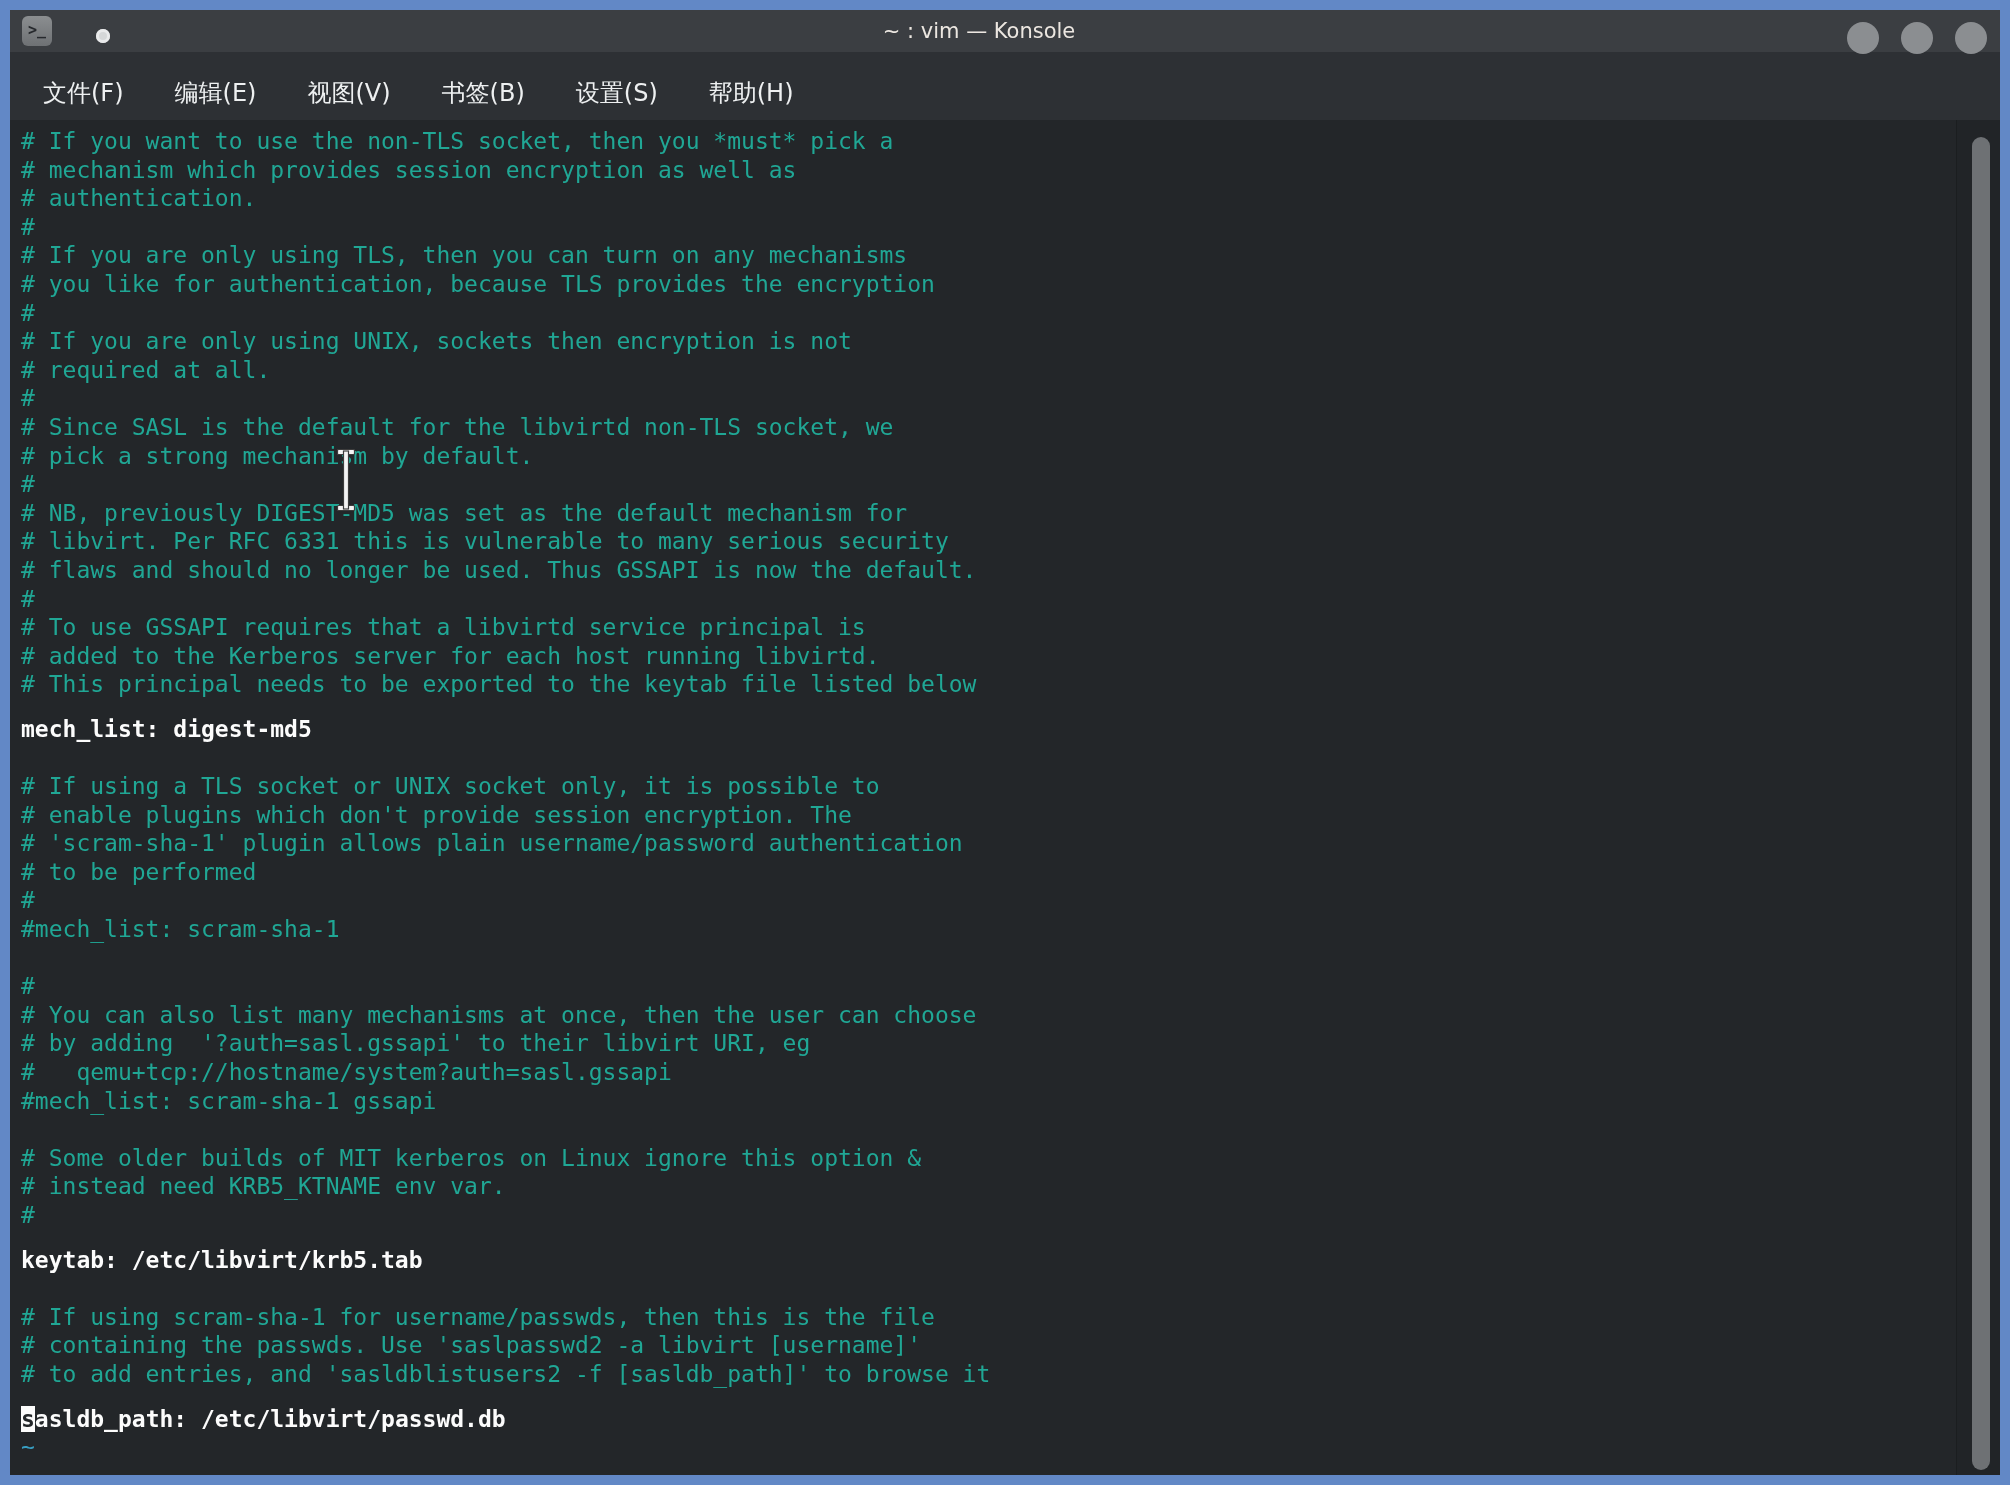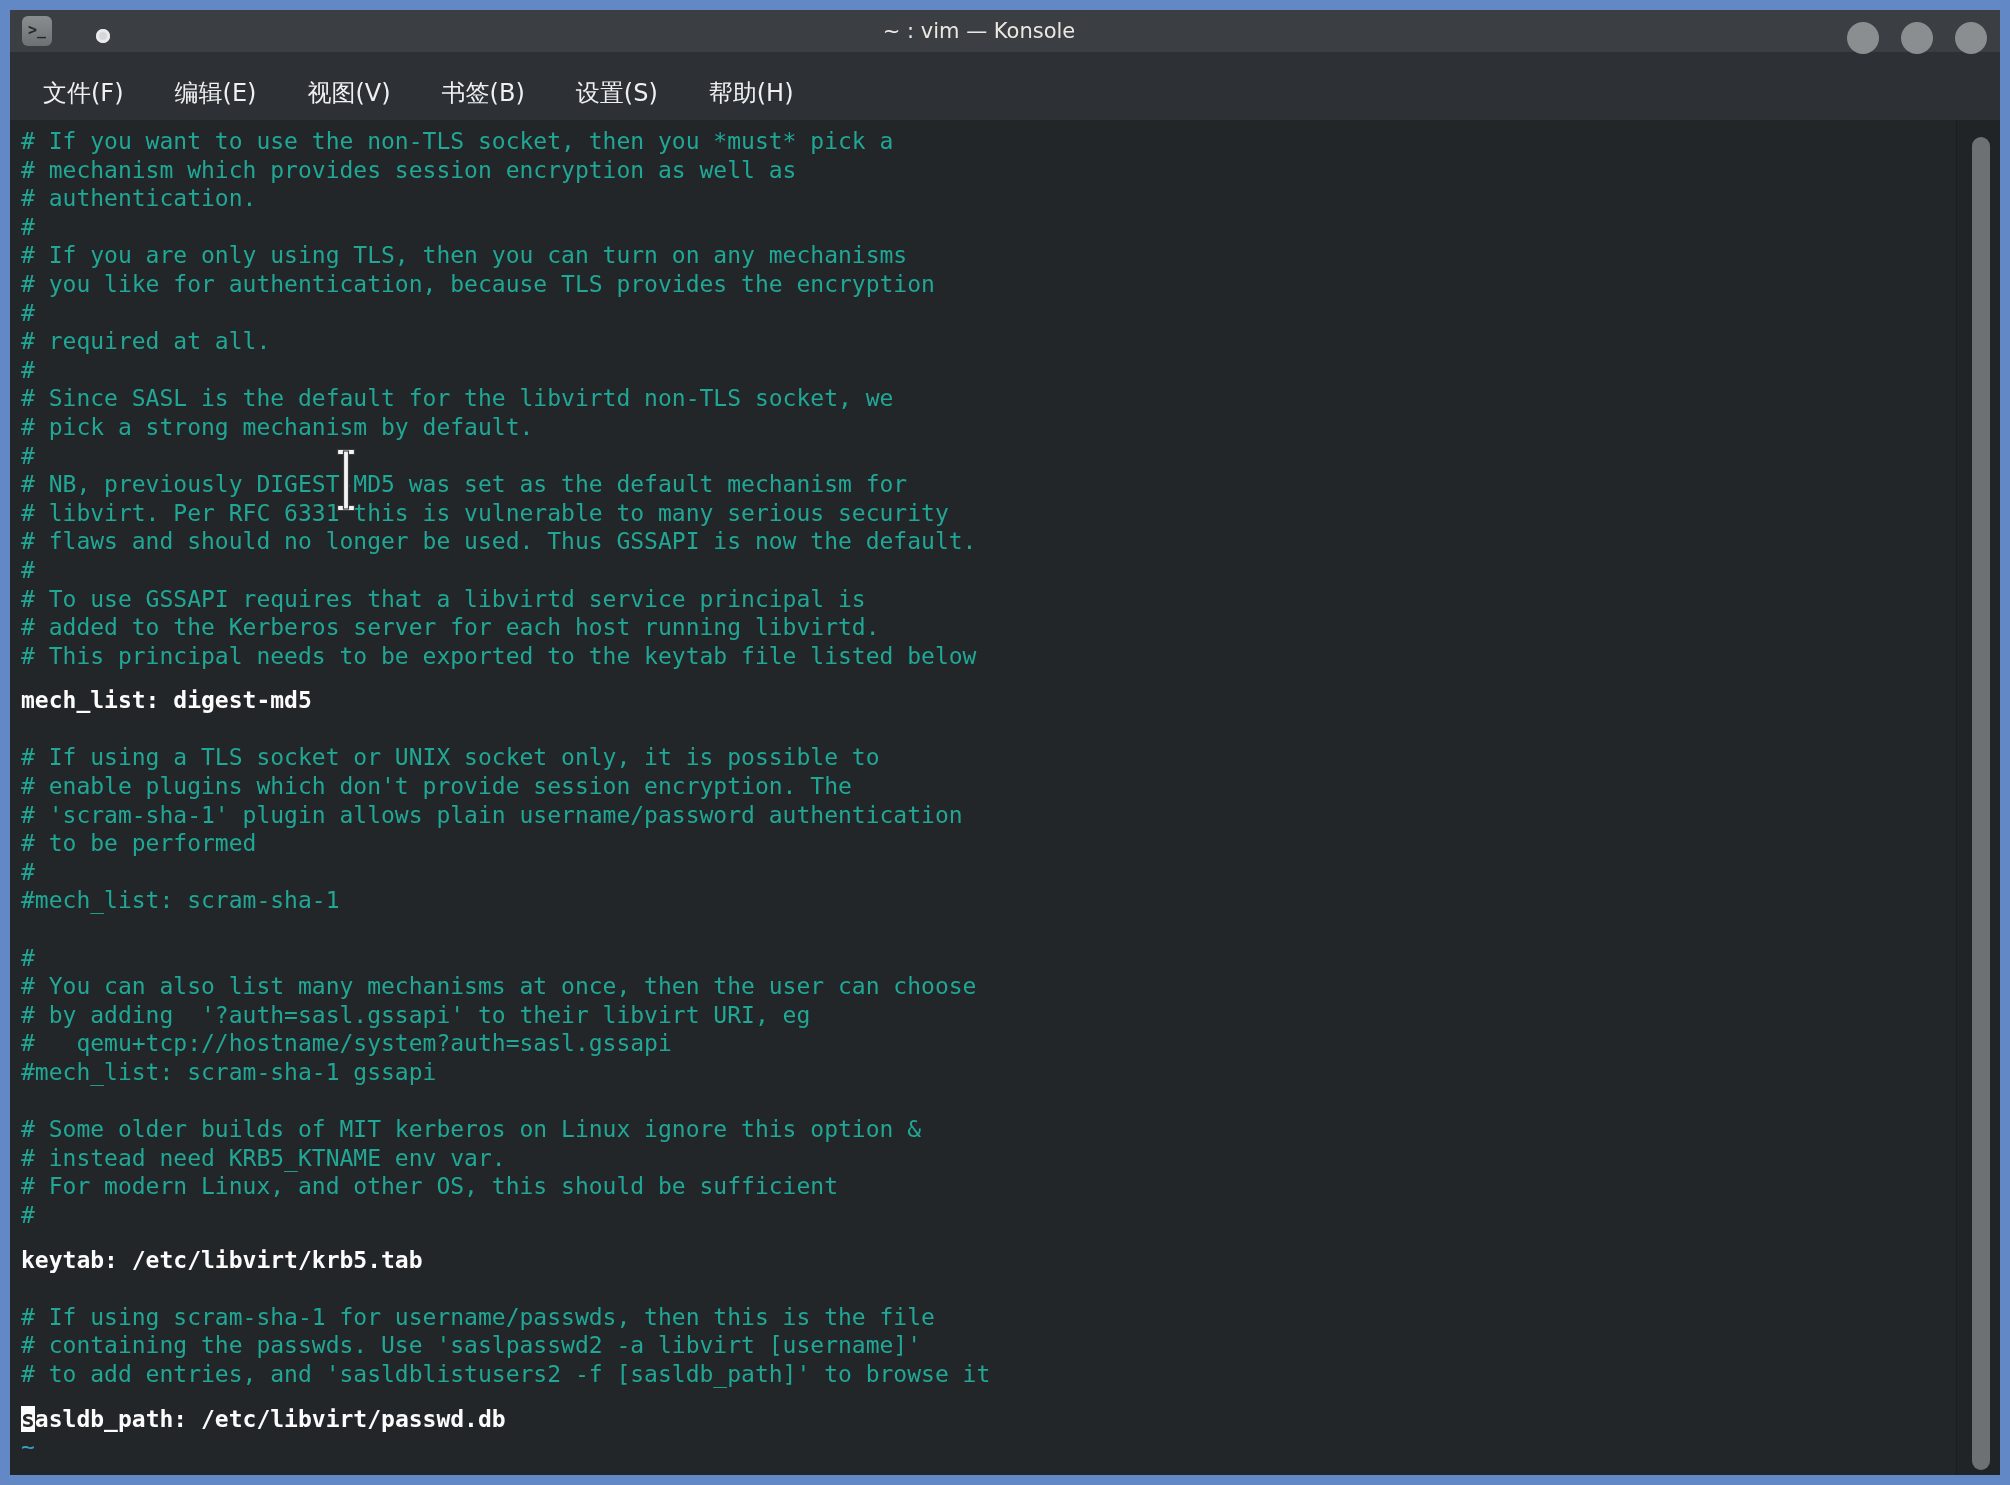--- a/index.html
+++ b/index.html
@@ -83,20 +83,21 @@
           <rect x="8.5" y="3" width="5" height="58"></rect>
         </g>
       </svg>
     <div class="t-line comment"># If you want to use the non-TLS socket, then you *must* pick a</div>
         <div class="t-line comment"># mechanism which provides session encryption as well as</div>
         <div class="t-line comment"># authentication.</div>
         <div class="t-line comment">#</div>
         <div class="t-line comment"># If you are only using TLS, then you can turn on any mechanisms</div>
         <div class="t-line comment"># you like for authentication, because TLS provides the encryption</div>
         <div class="t-line comment">#</div>
+        <div class="t-line comment"># If you are only using UNIX, sockets then encryption is not</div>
         <div class="t-line comment"># required at all.</div>
         <div class="t-line comment">#</div>
         <div class="t-line comment"># Since SASL is the default for the libvirtd non-TLS socket, we</div>
         <div class="t-line comment"># pick a strong mechanism by default.</div>
         <div class="t-line comment">#</div>
         <div class="t-line comment"># NB, previously DIGEST-MD5 was set as the default mechanism for</div>
         <div class="t-line comment"># libvirt. Per RFC 6331 this is vulnerable to many serious security</div>
         <div class="t-line comment"># flaws and should no longer be used. Thus GSSAPI is now the default.</div>
         <div class="t-line comment">#</div>
         <div class="t-line comment"># To use GSSAPI requires that a libvirtd service principal is</div>
@@ -112,21 +113,20 @@
         <div class="t-line comment">#mech_list: scram-sha-1</div>
         <div class="t-line blank"></div>
         <div class="t-line comment">#</div>
         <div class="t-line comment"># You can also list many mechanisms at once, then the user can choose</div>
         <div class="t-line comment"># by adding  '?auth=sasl.gssapi' to their libvirt URI, eg</div>
         <div class="t-line comment">#   qemu+tcp://hostname/system?auth=sasl.gssapi</div>
         <div class="t-line comment">#mech_list: scram-sha-1 gssapi</div>
         <div class="t-line blank"></div>
         <div class="t-line comment"># Some older builds of MIT kerberos on Linux ignore this option &amp;</div>
         <div class="t-line comment"># instead need KRB5_KTNAME env var.</div>
-        <div class="t-line comment"># For modern Linux, and other OS, this should be sufficient</div>
         <div class="t-line comment">#</div>
         <div class="t-line value">keytab: /etc/libvirt/krb5.tab</div>
         <div class="t-line blank"></div>
         <div class="t-line comment"># If using scram-sha-1 for username/passwds, then this is the file</div>
         <div class="t-line comment"># containing the passwds. Use 'saslpasswd2 -a libvirt [username]'</div>
         <div class="t-line comment"># to add entries, and 'sasldblistusers2 -f [sasldb_path]' to browse it</div>
         <div class="t-line value"><span class="block-cursor">s</span>asldb_path: /etc/libvirt/passwd.db</div>
         <div class="t-line tilde">~</div>
         <div class="t-line tilde">~</div>
       </div>

